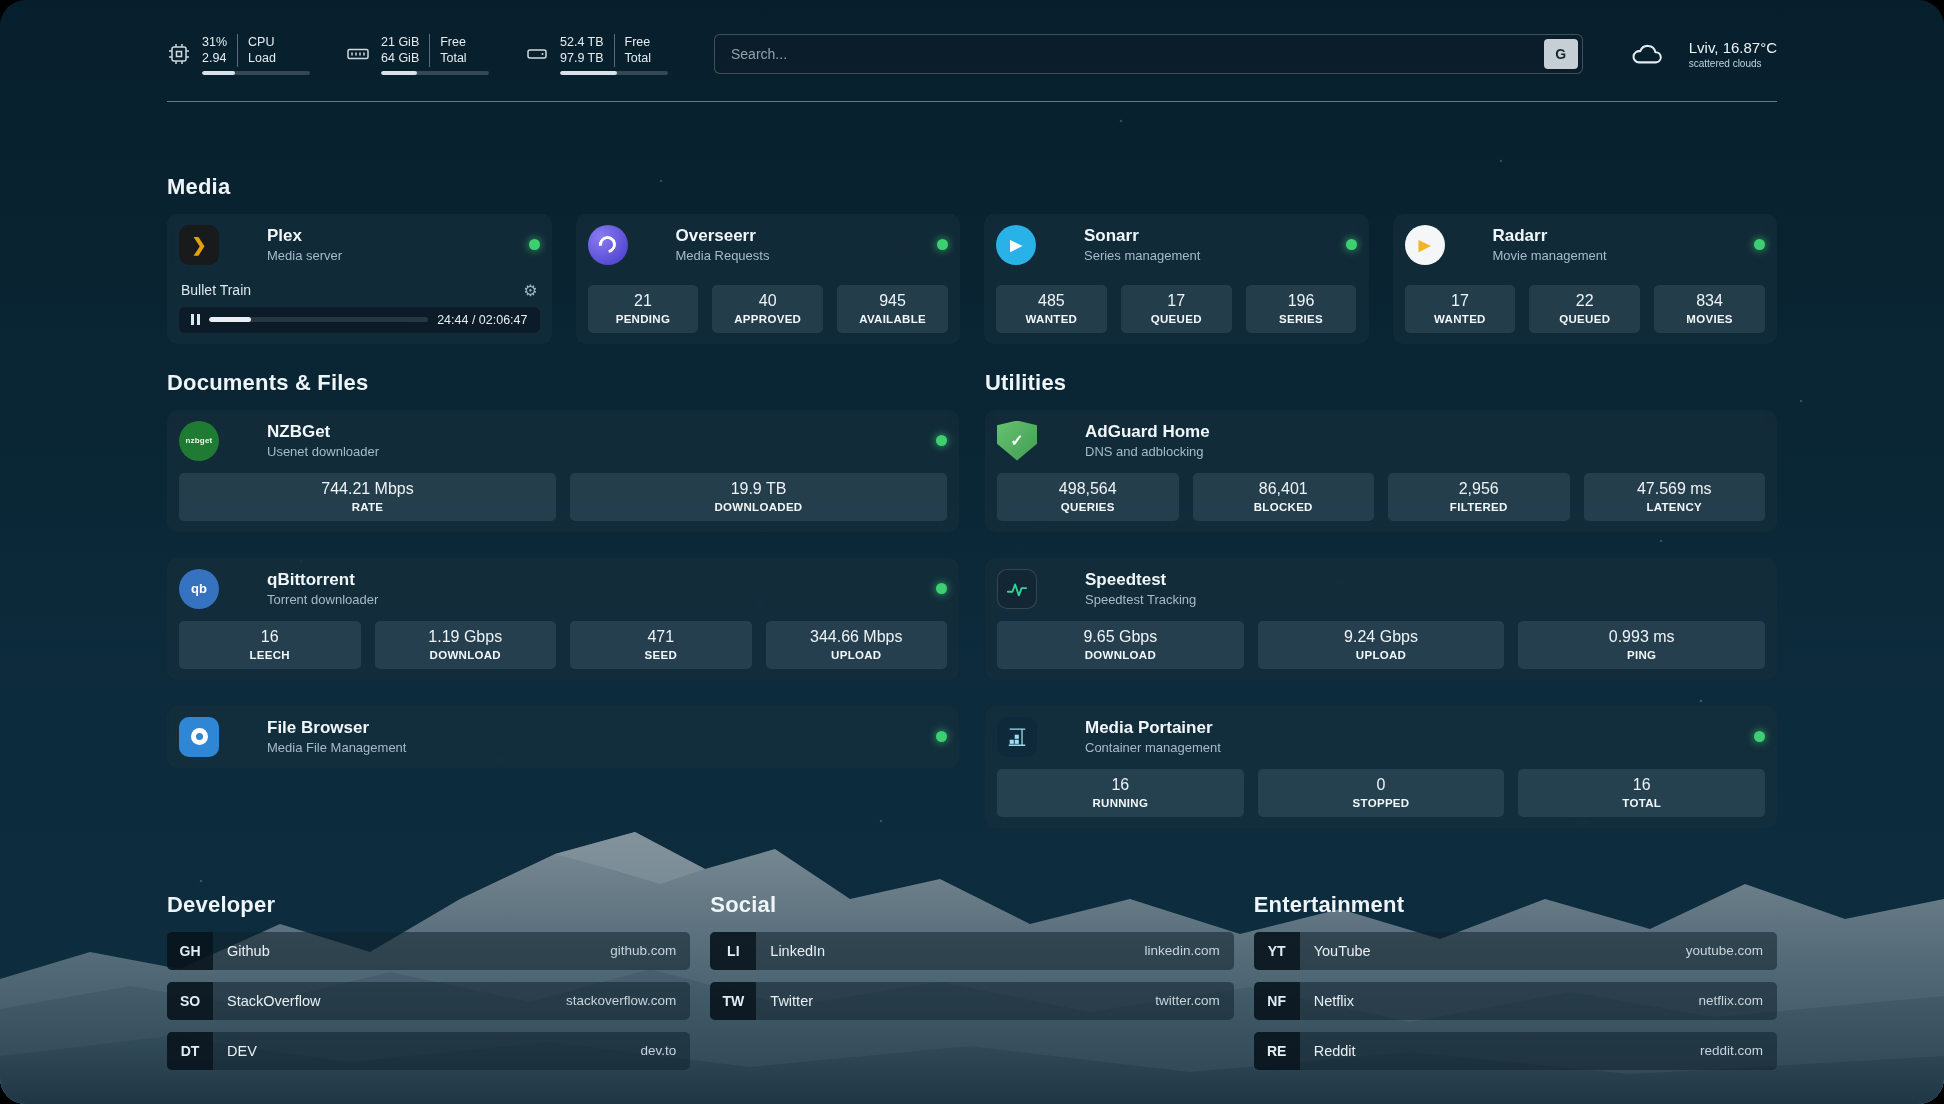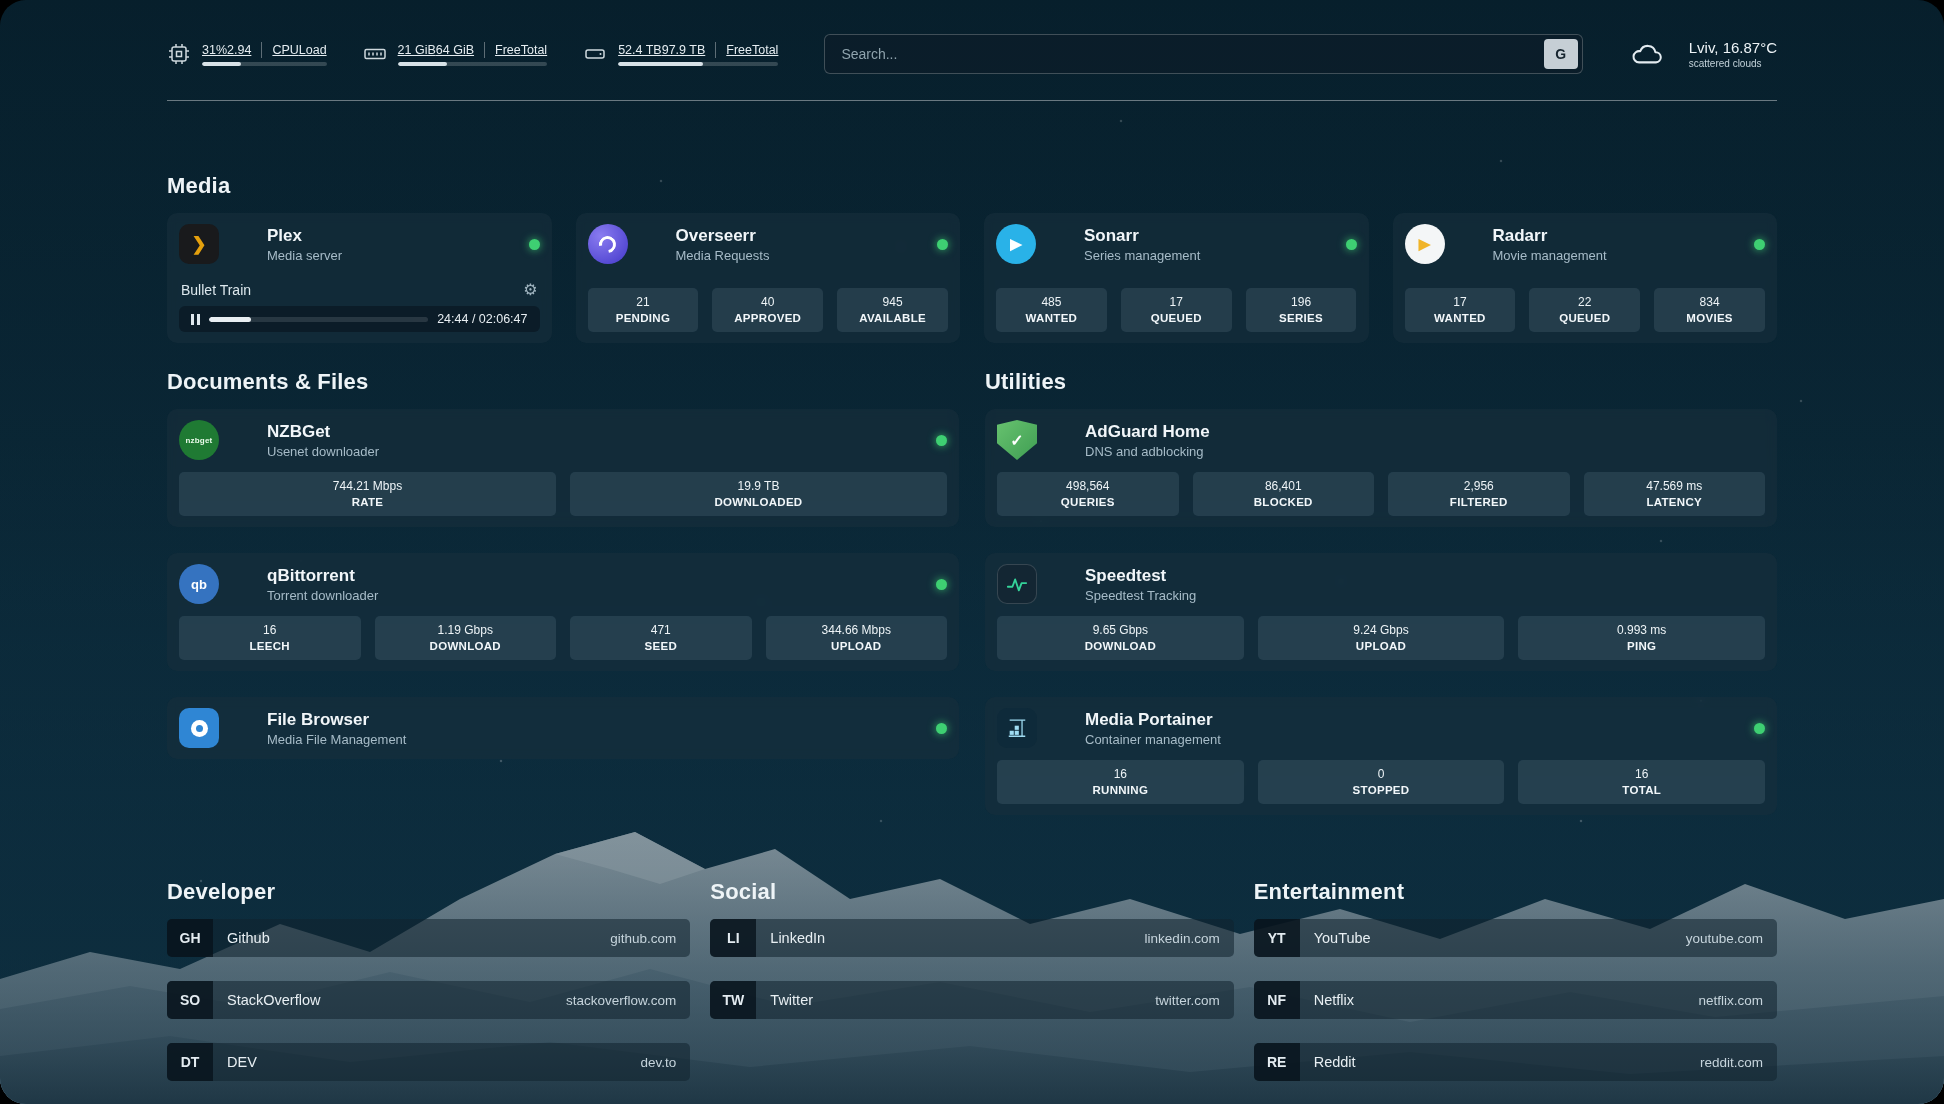--- a/index.html
+++ b/index.html
@@ -32,21 +32,21 @@
       1120px 120px 1px rgba(255,255,255,.3), 1700px 700px 1px rgba(255,255,255,.35); }
   
   .content { position:relative; z-index:1; padding:0 167px; height:100%; }
   
   .topbar { display:flex; align-items:center; padding-top:34px; }
   .sys-group { display:flex; gap:36px; }
   .sys-widget { display:flex; align-items:center; gap:11px; }
   .sys-icon svg { display:block; }
   .sys-body { display:flex; flex-direction:column; gap:4px; min-width:108px; }
   .sys-row { display:flex; align-items:stretch; gap:10px; }
-  .sys-nums, .sys-labels { display:flex; flex-direction:row; font-size:12.5px; line-height:1.3; color:#e6edf1;text-decoration:underline; }
+  .sys-nums, .sys-labels { display:flex; flex-direction:column; font-size:12.5px; line-height:1.3; color:#e6edf1; }
   .sys-sep { width:1px; background:rgba(255,255,255,.35); }
   .sys-bar { height:4px; width:100%; background:rgba(255,255,255,.18); border-radius:2px; overflow:hidden; }
   .sys-bar span { display:block; height:100%; background:#d8e2e8; border-radius:2px; width:0; }
   .search-wrap { flex:1; margin:0 46px; position:relative; display:flex; align-items:center; }
   input.search { width:100%; height:40px; background:rgba(13,29,40,.6); border:1px solid rgba(255,255,255,.22);
     border-radius:6px; color:#e6edf1; font-size:14px; padding:0 54px 0 16px; outline:none;
     font-family:"Liberation Sans", sans-serif; }
   input.search::placeholder { color:#8fa3ad; }
   .g-btn { position:absolute; right:5px; width:34px; height:30px; background:#c6cfd5; color:#16242e;
     font-weight:700; border-radius:4px; display:flex; align-items:center; justify-content:center; font-size:14px; cursor:pointer; }
@@ -85,35 +85,35 @@
     clip-path:polygon(50% 0%,100% 12%,100% 58%,50% 100%,0% 58%,0% 12%); border-radius:0; }
   .speedtest-icon { background:#132633; border:1px solid rgba(255,255,255,.15); }
   .portainer-icon { background:#0e2a3a; }
   .tw { min-width:0;margin-left:36px; }
   .app-name { font-size:17px; font-weight:600; color:#f1f6f9; white-space:nowrap; }
   .app-desc { font-size:13px; color:#a7bcc8; margin-top:2px; white-space:nowrap; }
   .dot { width:11px; height:11px; border-radius:50%; background:var(--online,#3ecf72); margin-left:auto;
     box-shadow:0 0 8px rgba(62,207,114,.85); flex:none; }
   .stats { display:flex; gap:14px; margin-top:12px; }
   .stat { flex:1; background:rgba(148,180,200,.14); border-radius:5px; text-align:center; padding:7px 4px 8px; }
-  .sv { font-size:12px; color:#eef4f7; white-space:nowrap; }
+  .sv { font-size:16px; color:#eef4f7; white-space:nowrap; }
   .sl { font-size:11.5px; font-weight:700; color:#f2f7fa; margin-top:3px; letter-spacing:.3px; }
   
   .player-top { display:flex; align-items:center; justify-content:space-between; margin:8px 2px 7px; font-size:14px; color:#dde8ee; }
   .gear { color:#9fb3bf; font-size:16px; cursor:pointer; }
   .player-bar { display:flex; align-items:center; background:rgba(10,24,34,.72); border-radius:6px; padding:6px 12px; gap:9px; }
   .pause { display:flex; gap:3px; cursor:pointer; }
   .pause i { display:block; width:3px; height:11px; background:#dfe8ee; }
   .ptrack { flex:1; height:5px; background:rgba(255,255,255,.12); border-radius:3px; overflow:hidden; }
   .pfill { display:block; height:100%; background:#e8eef2; border-radius:3px; }
   .ptime { font-size:12.5px; color:#e8eef2; white-space:nowrap; }
   
   .bookmarks { display:grid; grid-template-columns:repeat(3,1fr); gap:20px; margin-top:64px; align-items:start; }
   .bm-row { display:flex; align-items:stretch; height:38px; background:rgba(16,34,46,.55); border-radius:5px;
-    overflow:hidden; text-decoration:none; margin-bottom:24px; cursor:pointer; }
+    overflow:hidden; text-decoration:none; margin-bottom:12px; cursor:pointer; }
   .bm-abbr { width:46px; background:rgba(8,19,27,.8); color:#e3ebf0; font-weight:700; font-size:14px;
     display:flex; align-items:center; justify-content:center; flex:none; }
   .bm-name { display:flex; align-items:center; padding-left:14px; color:#e8eff3; font-size:14.5px; }
   .bm-url { margin-left:auto; display:flex; align-items:center; padding-right:14px; color:#c6d4dc; font-size:13.5px; }
 </style>
 </head>
 <body>
 
 <div class="screen">
   <div class="bg">

